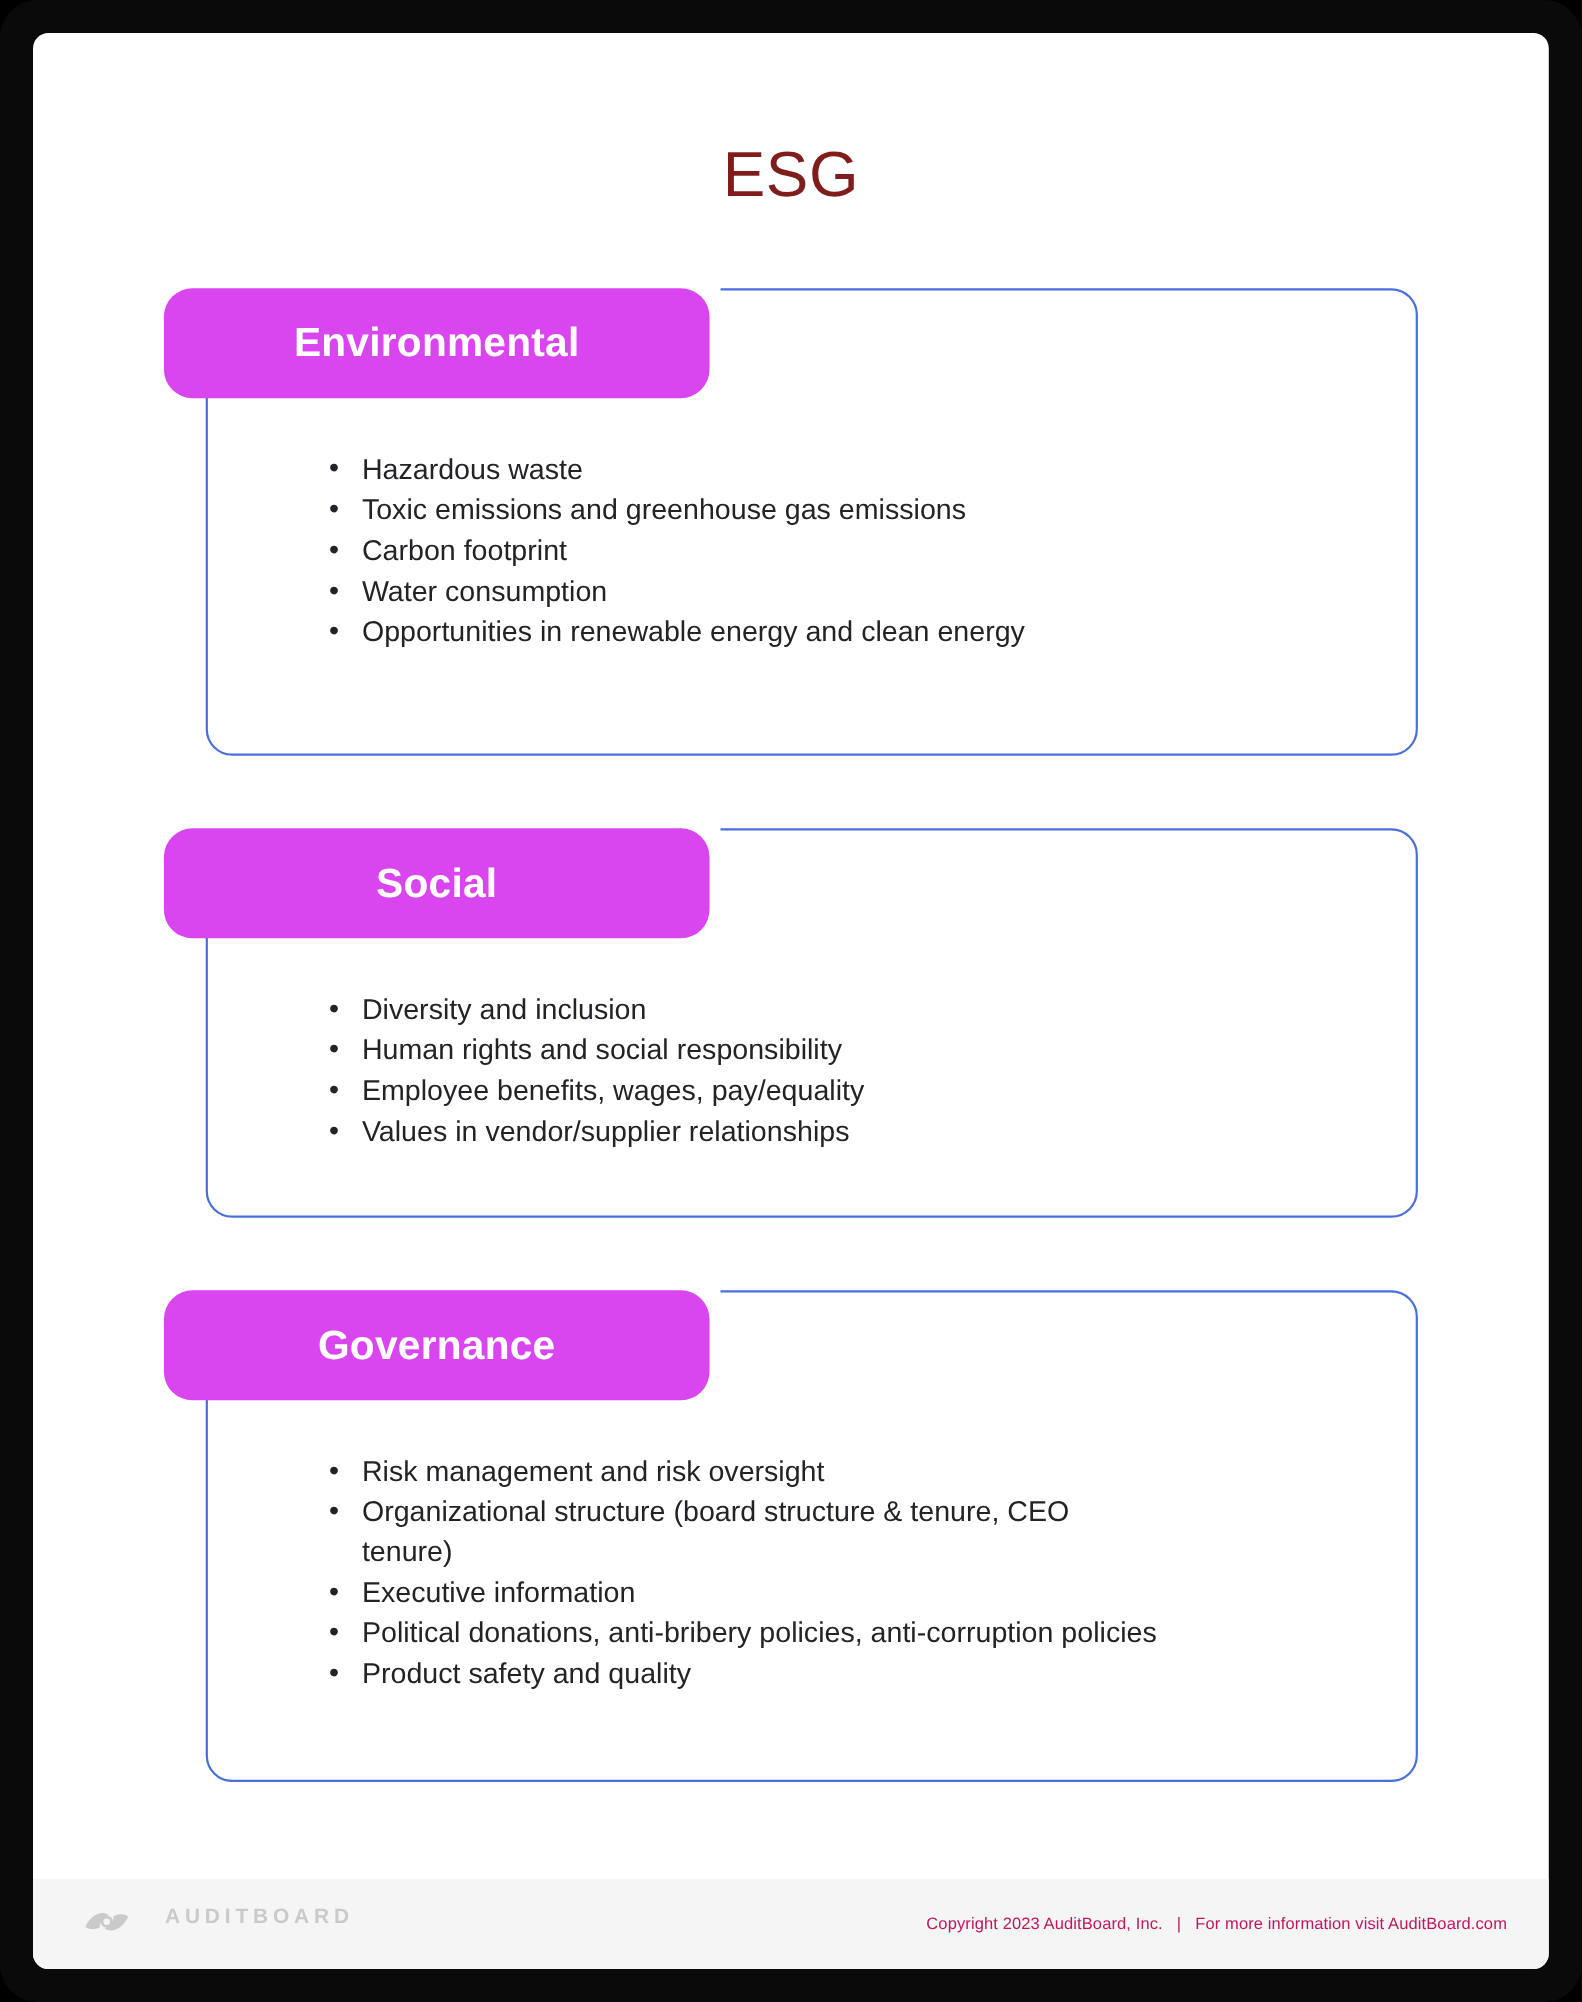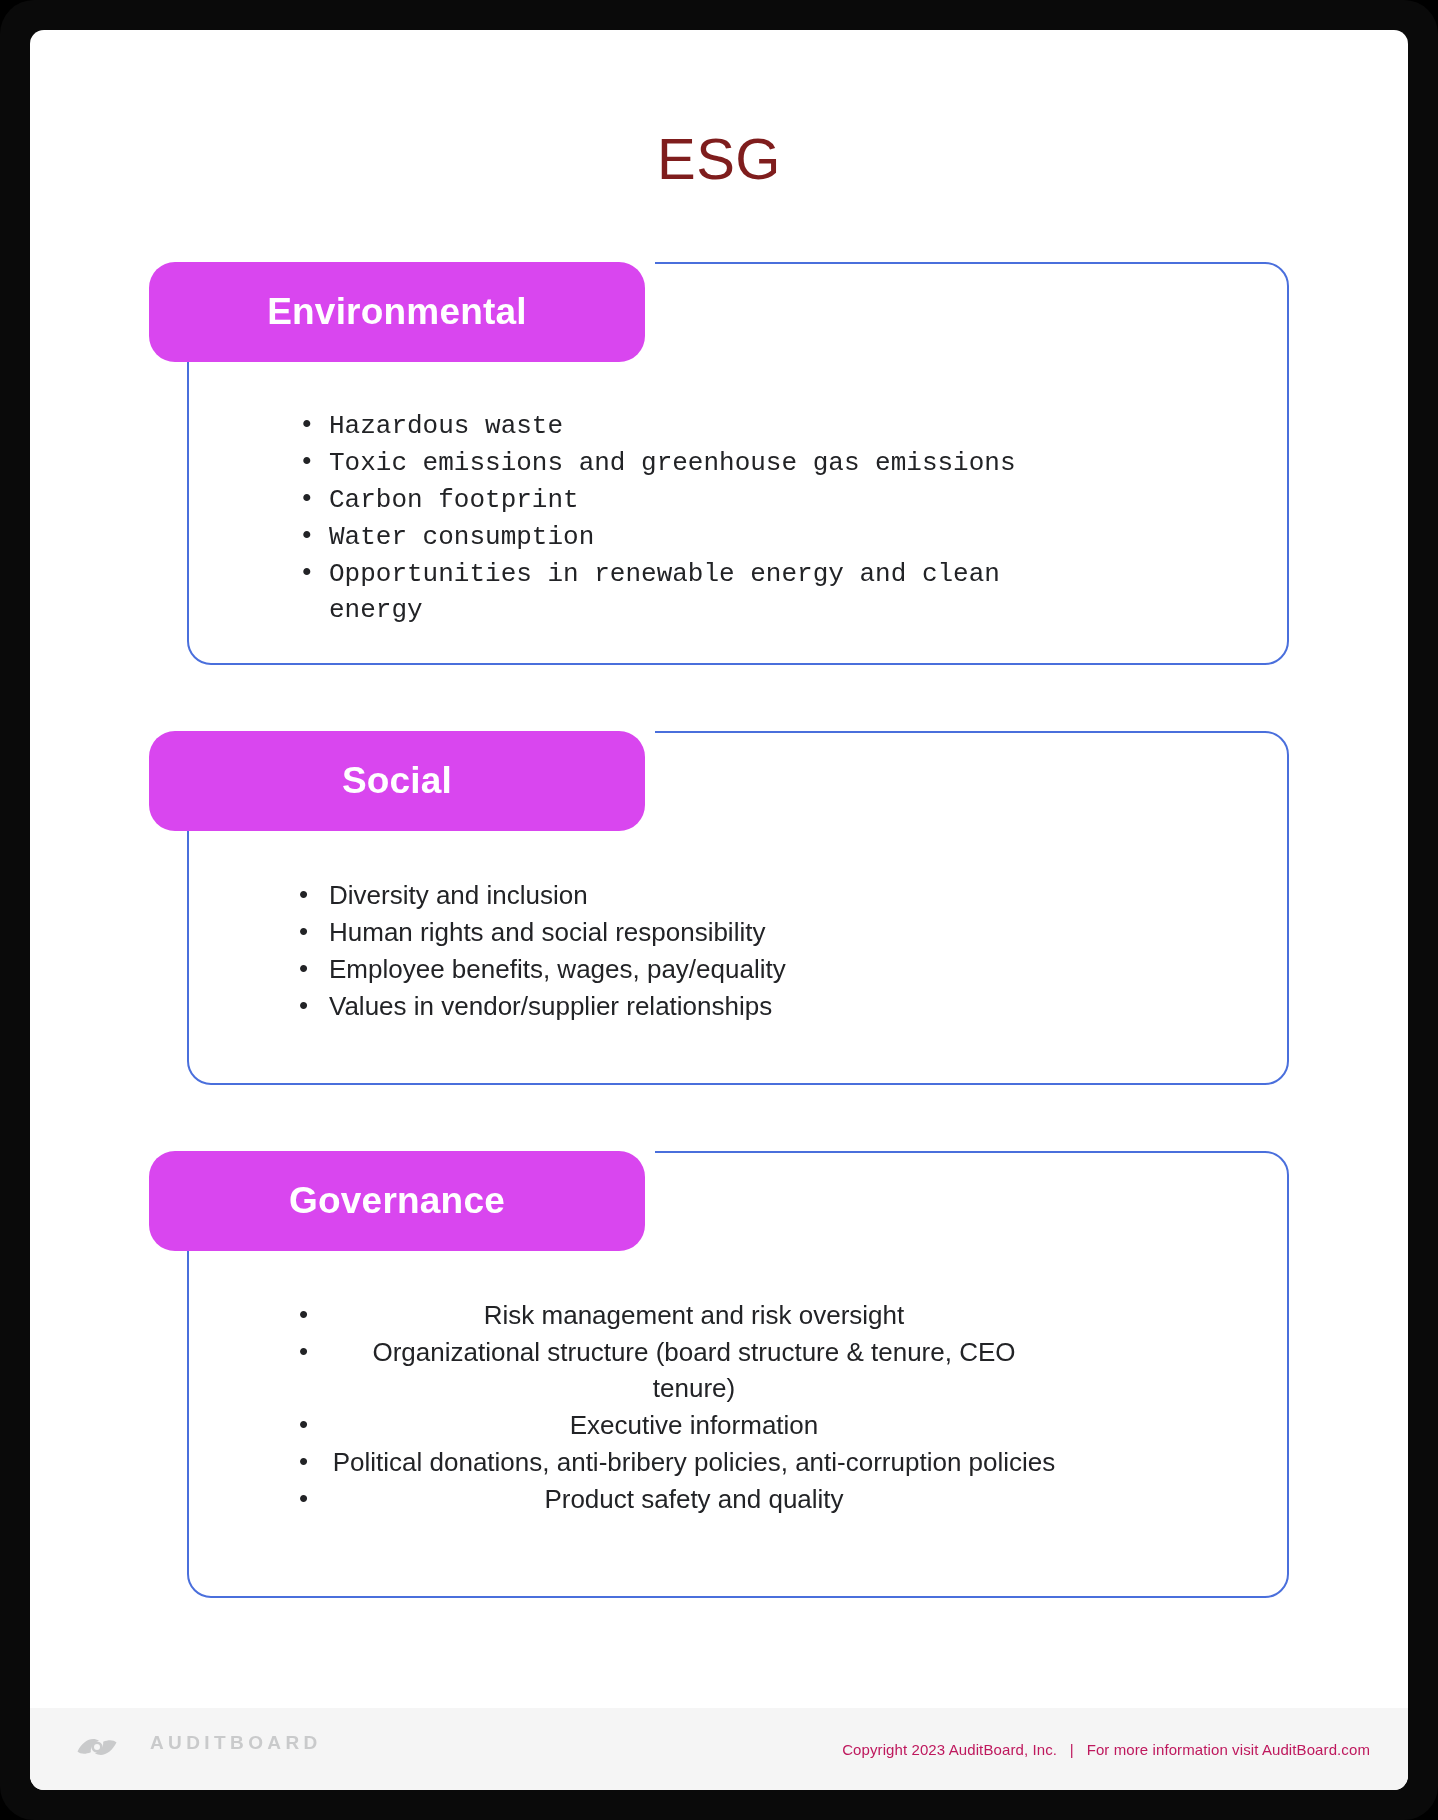--- a/index.html
+++ b/index.html
@@ -124,23 +124,23 @@
   .bullets li::before {
     content: "\2022";
     position: absolute;
     left: 0;
     top: -1px;
     font-size: 26px;
     color: #222326;
   }
 
   
-  .sec-env .card-body   { padding-top: 50px; padding-bottom: 34px; font-family: Liberation Mono, monospace; }
+  .sec-env .card-body   { padding-top: 50px; padding-bottom: 92px; }
   .sec-soc .card-body   { padding-top: 50px; padding-bottom: 58px; }
-  .sec-gov .card-body   { padding-top: 50px; padding-bottom: 78px; text-align: center; }
+  .sec-gov .card-body   { padding-top: 50px; padding-bottom: 78px; }
 
   .sec-env .card { min-height: 330px; }
   .sec-soc .card { min-height: 282px; }
   .sec-gov .card { min-height: 400px; }
 
   .sec-env .badge-pad { height: 94px; }
   .sec-soc .badge-pad { height: 94px; }
   .sec-gov .badge-pad { height: 94px; }
 
   .badge-pad { width: 1px; }

